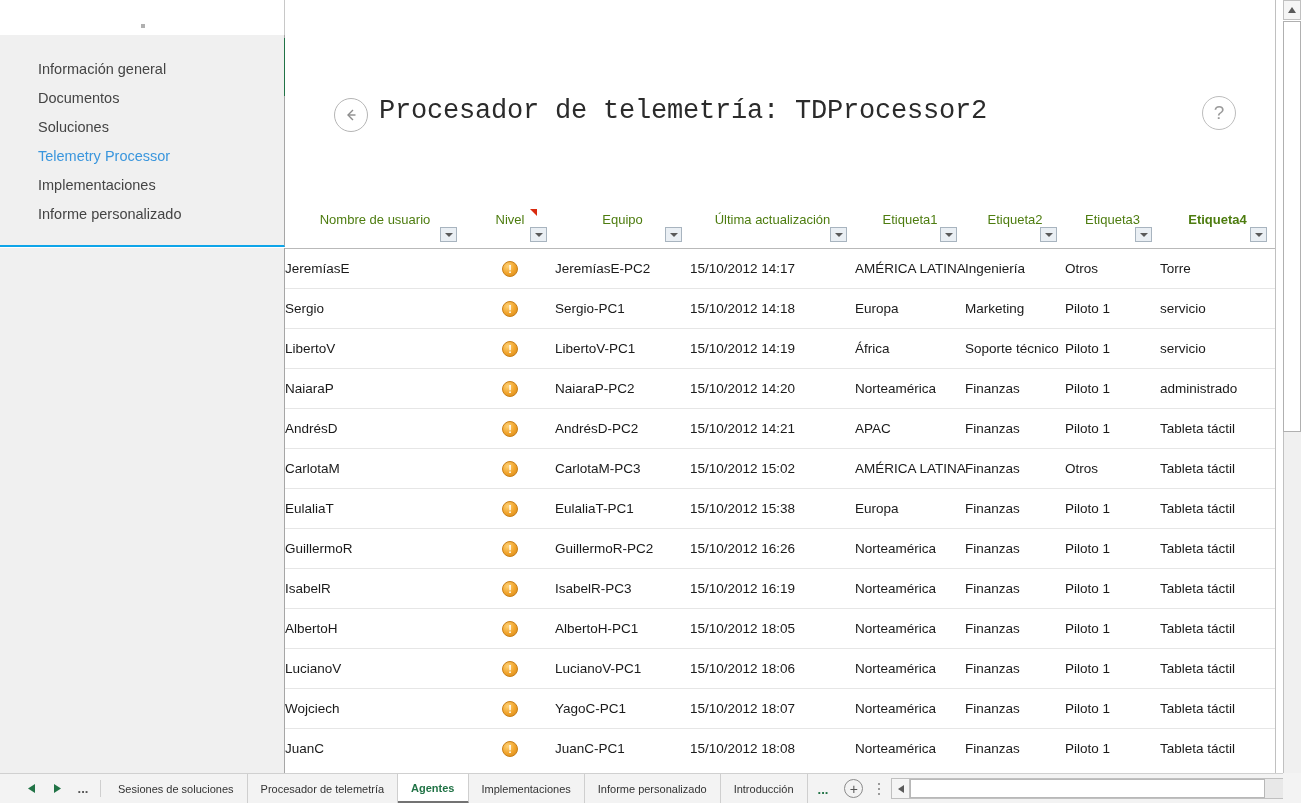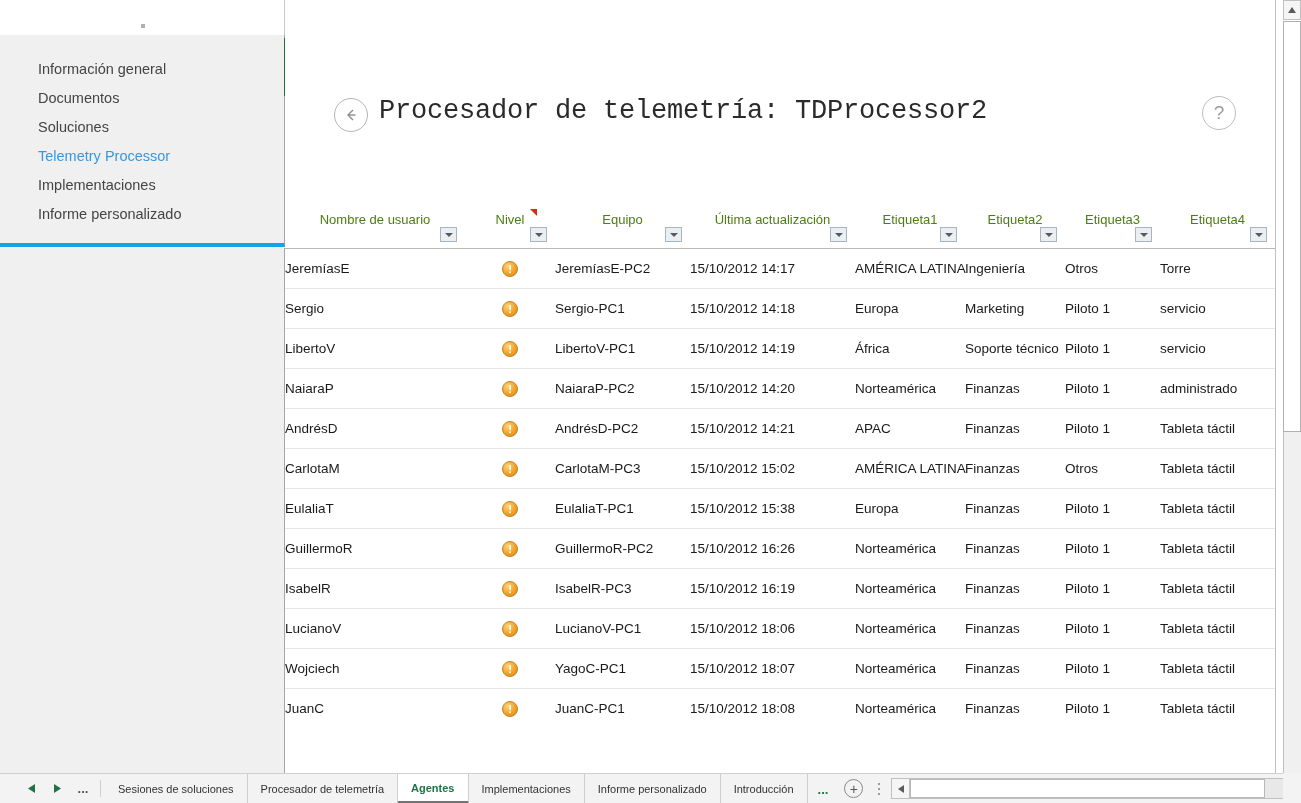--- a/index.html
+++ b/index.html
@@ -23,21 +23,21 @@
   .grid-vline {
     position: absolute; left: 284px; top: 0; width: 1px; height: 35px;
     background: #c8c8c8;
   }
 
   
   .sidebar {
     position: absolute; left: 0; top: 35px; width: 285px; height: 212px;
     background: #f0f0f0;
     border-right: 1px solid #a6a6a6;
-    border-bottom: 4px solid #0ea5e9;
+    border-bottom: 2px solid #0ea5e9;
     padding-top: 20px;
   }
   .sb-item {
     height: 29px; line-height: 29px;
     padding-left: 38px;
     font-size: 14.5px;
     color: #444444;
     white-space: nowrap;
     cursor: default;
   }
@@ -340,21 +340,21 @@
                 <span class="hdr-label">Etiqueta2</span>
                 <span class="filter-btn"></span>
               </div>
             </th>
             <th style="width: 95px;">
               <div class="hdr-inner">
                 <span class="hdr-label">Etiqueta3</span>
                 <span class="filter-btn"></span>
               </div>
             </th>
-            <th style="width: 115px;">
+            <th style="width: 115px; font-weight: bold;">
               <div class="hdr-inner">
                 <span class="hdr-label">Etiqueta4</span>
                 <span class="filter-btn"></span>
               </div>
             </th>
           </tr>
       </thead>
       <tbody id="tbl-body">
           <tr>
             <td class="c-user">JeremíasE</td>
@@ -434,20 +434,30 @@
             <td class="c-tag">Norteamérica</td>
             <td class="c-tag">Finanzas</td>
             <td class="c-tag">Piloto 1</td>
             <td class="c-tag">Tableta táctil</td>
           </tr>
           <tr>
             <td class="c-user">IsabelR</td>
             <td class="c-level"><span class="lvl-icon"></span></td>
             <td class="c-machine">IsabelR-PC3</td>
             <td class="c-date">15/10/2012 16:19</td>
+            <td class="c-tag">Norteamérica</td>
+            <td class="c-tag">Finanzas</td>
+            <td class="c-tag">Piloto 1</td>
+            <td class="c-tag">Tableta táctil</td>
+          </tr>
+          <tr>
+            <td class="c-user">AlbertoH</td>
+            <td class="c-level"><span class="lvl-icon"></span></td>
+            <td class="c-machine">AlbertoH-PC1</td>
+            <td class="c-date">15/10/2012 18:05</td>
             <td class="c-tag">Norteamérica</td>
             <td class="c-tag">Finanzas</td>
             <td class="c-tag">Piloto 1</td>
             <td class="c-tag">Tableta táctil</td>
           </tr>
           <tr>
             <td class="c-user">LucianoV</td>
             <td class="c-level"><span class="lvl-icon"></span></td>
             <td class="c-machine">LucianoV-PC1</td>
             <td class="c-date">15/10/2012 18:06</td>

